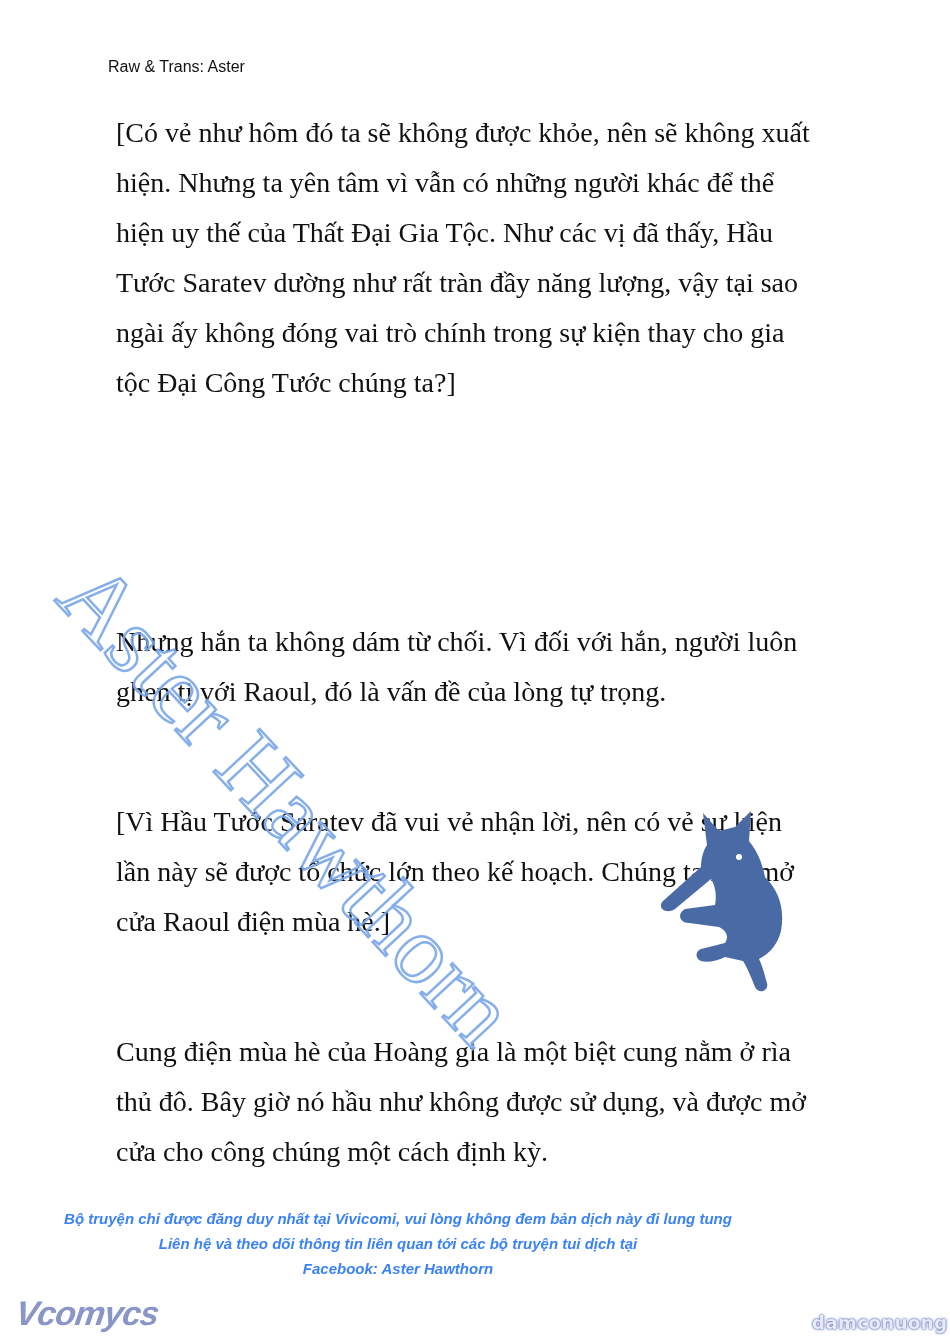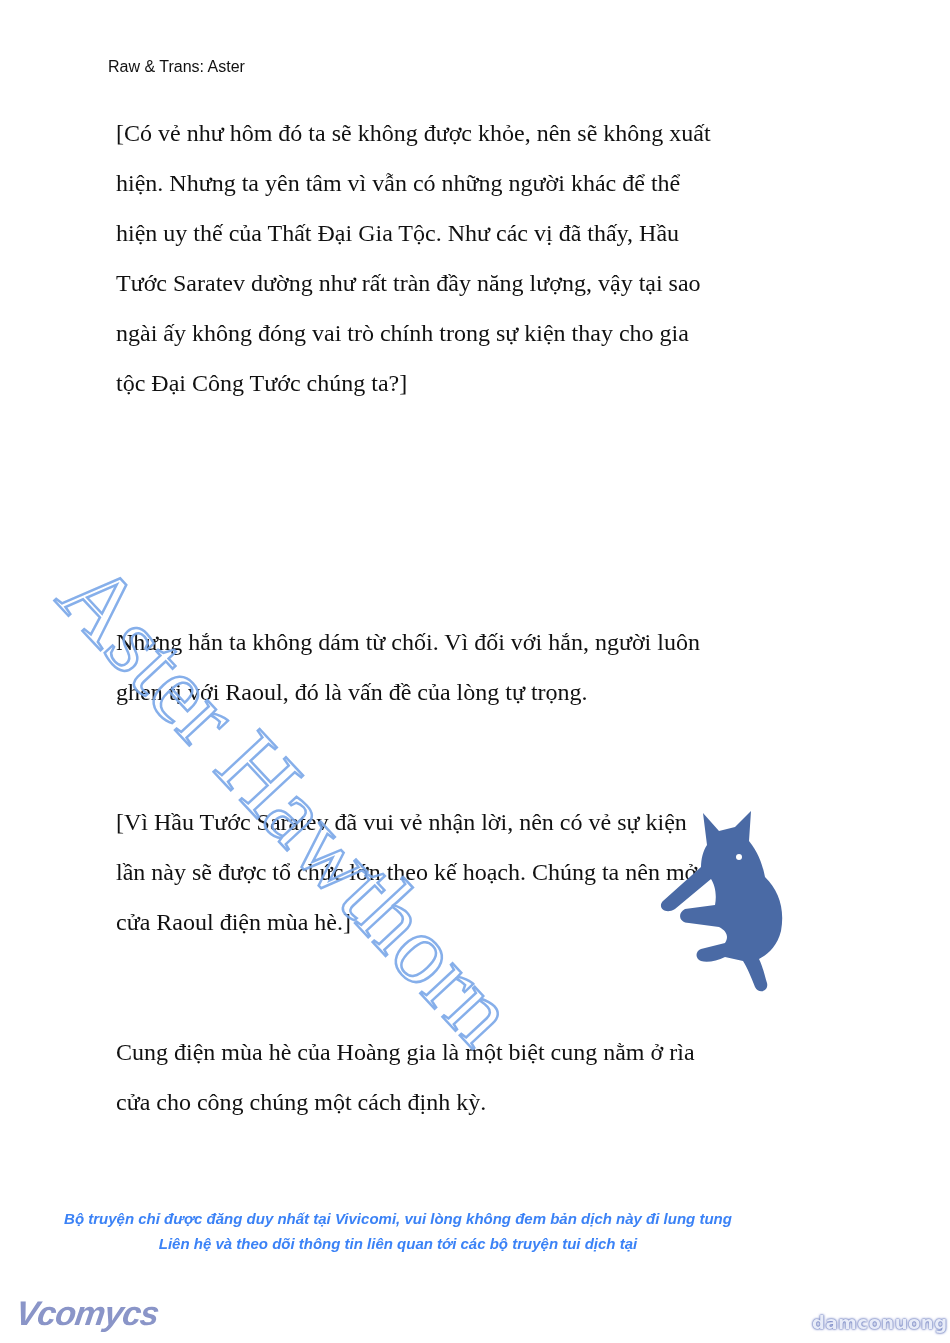--- a/index.html
+++ b/index.html
@@ -4,21 +4,21 @@
   <style>
     html, body { margin: 0; padding: 0; background: #ffffff; }
     body { width: 950px; height: 1343px; position: relative; overflow: hidden; }
     .page { position: absolute; left: 0; top: 0; width: 950px; height: 1343px; background: #fff; }
     .header-credit {
       position: absolute; left: 108px; top: 58px;
       font-family: "Liberation Sans", sans-serif; font-size: 16px; color: #111;
     }
     .body-text {
       position: absolute; left: 116px; width: 740px;
-      font-family: "Liberation Serif", serif; font-size: 24px; color: #111;
+      font-family: "Liberation Serif", serif; font-size: 28px; color: #111;
       line-height: 50px; white-space: nowrap;
     }
     .body-text .line { display: block; height: 50px; }
     .footer-note {
       position: absolute; left: 0; width: 796px; text-align: center;
       font-family: "Liberation Sans", sans-serif; font-style: italic; font-weight: bold;
       font-size: 15px; color: #3b82f6; line-height: 25px;
     }
     .logo-left {
       position: absolute; left: 16px; top: 1294px;
@@ -64,20 +64,21 @@
   </div>
 
   <div class="body-text" style="top:797px;">
     <span class="line">[Vì Hầu Tước Saratev đã vui vẻ nhận lời, nên có vẻ sự kiện</span>
     <span class="line">lần này sẽ được tổ chức lớn theo kế hoạch. Chúng ta nên mở</span>
     <span class="line">cửa Raoul điện mùa hè.]</span>
   </div>
 
   <div class="body-text" style="top:1027px;">
     <span class="line">Cung điện mùa hè của Hoàng gia là một biệt cung nằm ở rìa</span>
+    <span class="line">thủ đô. Bây giờ nó hầu như không được sử dụng, và được mở</span>
     <span class="line">cửa cho công chúng một cách định kỳ.</span>
   </div>
 
   <div class="watermark">Aster Hawthorn</div>
 
   <svg class="cat-icon" viewBox="0 0 135 190">
     <path fill="#4a6aa5" d="
       M52 40 L48 8 L64 26 L80 22 L96 6 L94 36
       C104 48 108 62 110 72
       C124 86 130 104 126 126
@@ -91,18 +92,19 @@
       L34 118 C24 118 22 108 30 104
       L60 100 C62 90 60 80 56 74
       L20 104 C10 110 2 102 8 96
       L46 62 C46 54 48 46 52 40 Z"></path>
     <circle cx="84" cy="52" r="3" fill="#ffffff"></circle>
   </svg>
 
   <div class="footer-note" style="top:1206px;">
     <div>Bộ truyện chỉ được đăng duy nhất tại Vivicomi, vui lòng không đem bản dịch này đi lung tung</div>
     <div>Liên hệ và theo dõi thông tin liên quan tới các bộ truyện tui dịch tại</div>
+    <div>Facebook: Aster Hawthorn</div>
   </div>
 
   <div class="logo-left">Vcomycs</div>
   <div class="logo-right">damconuong</div>
 
 </div>
 
 </body></html>

